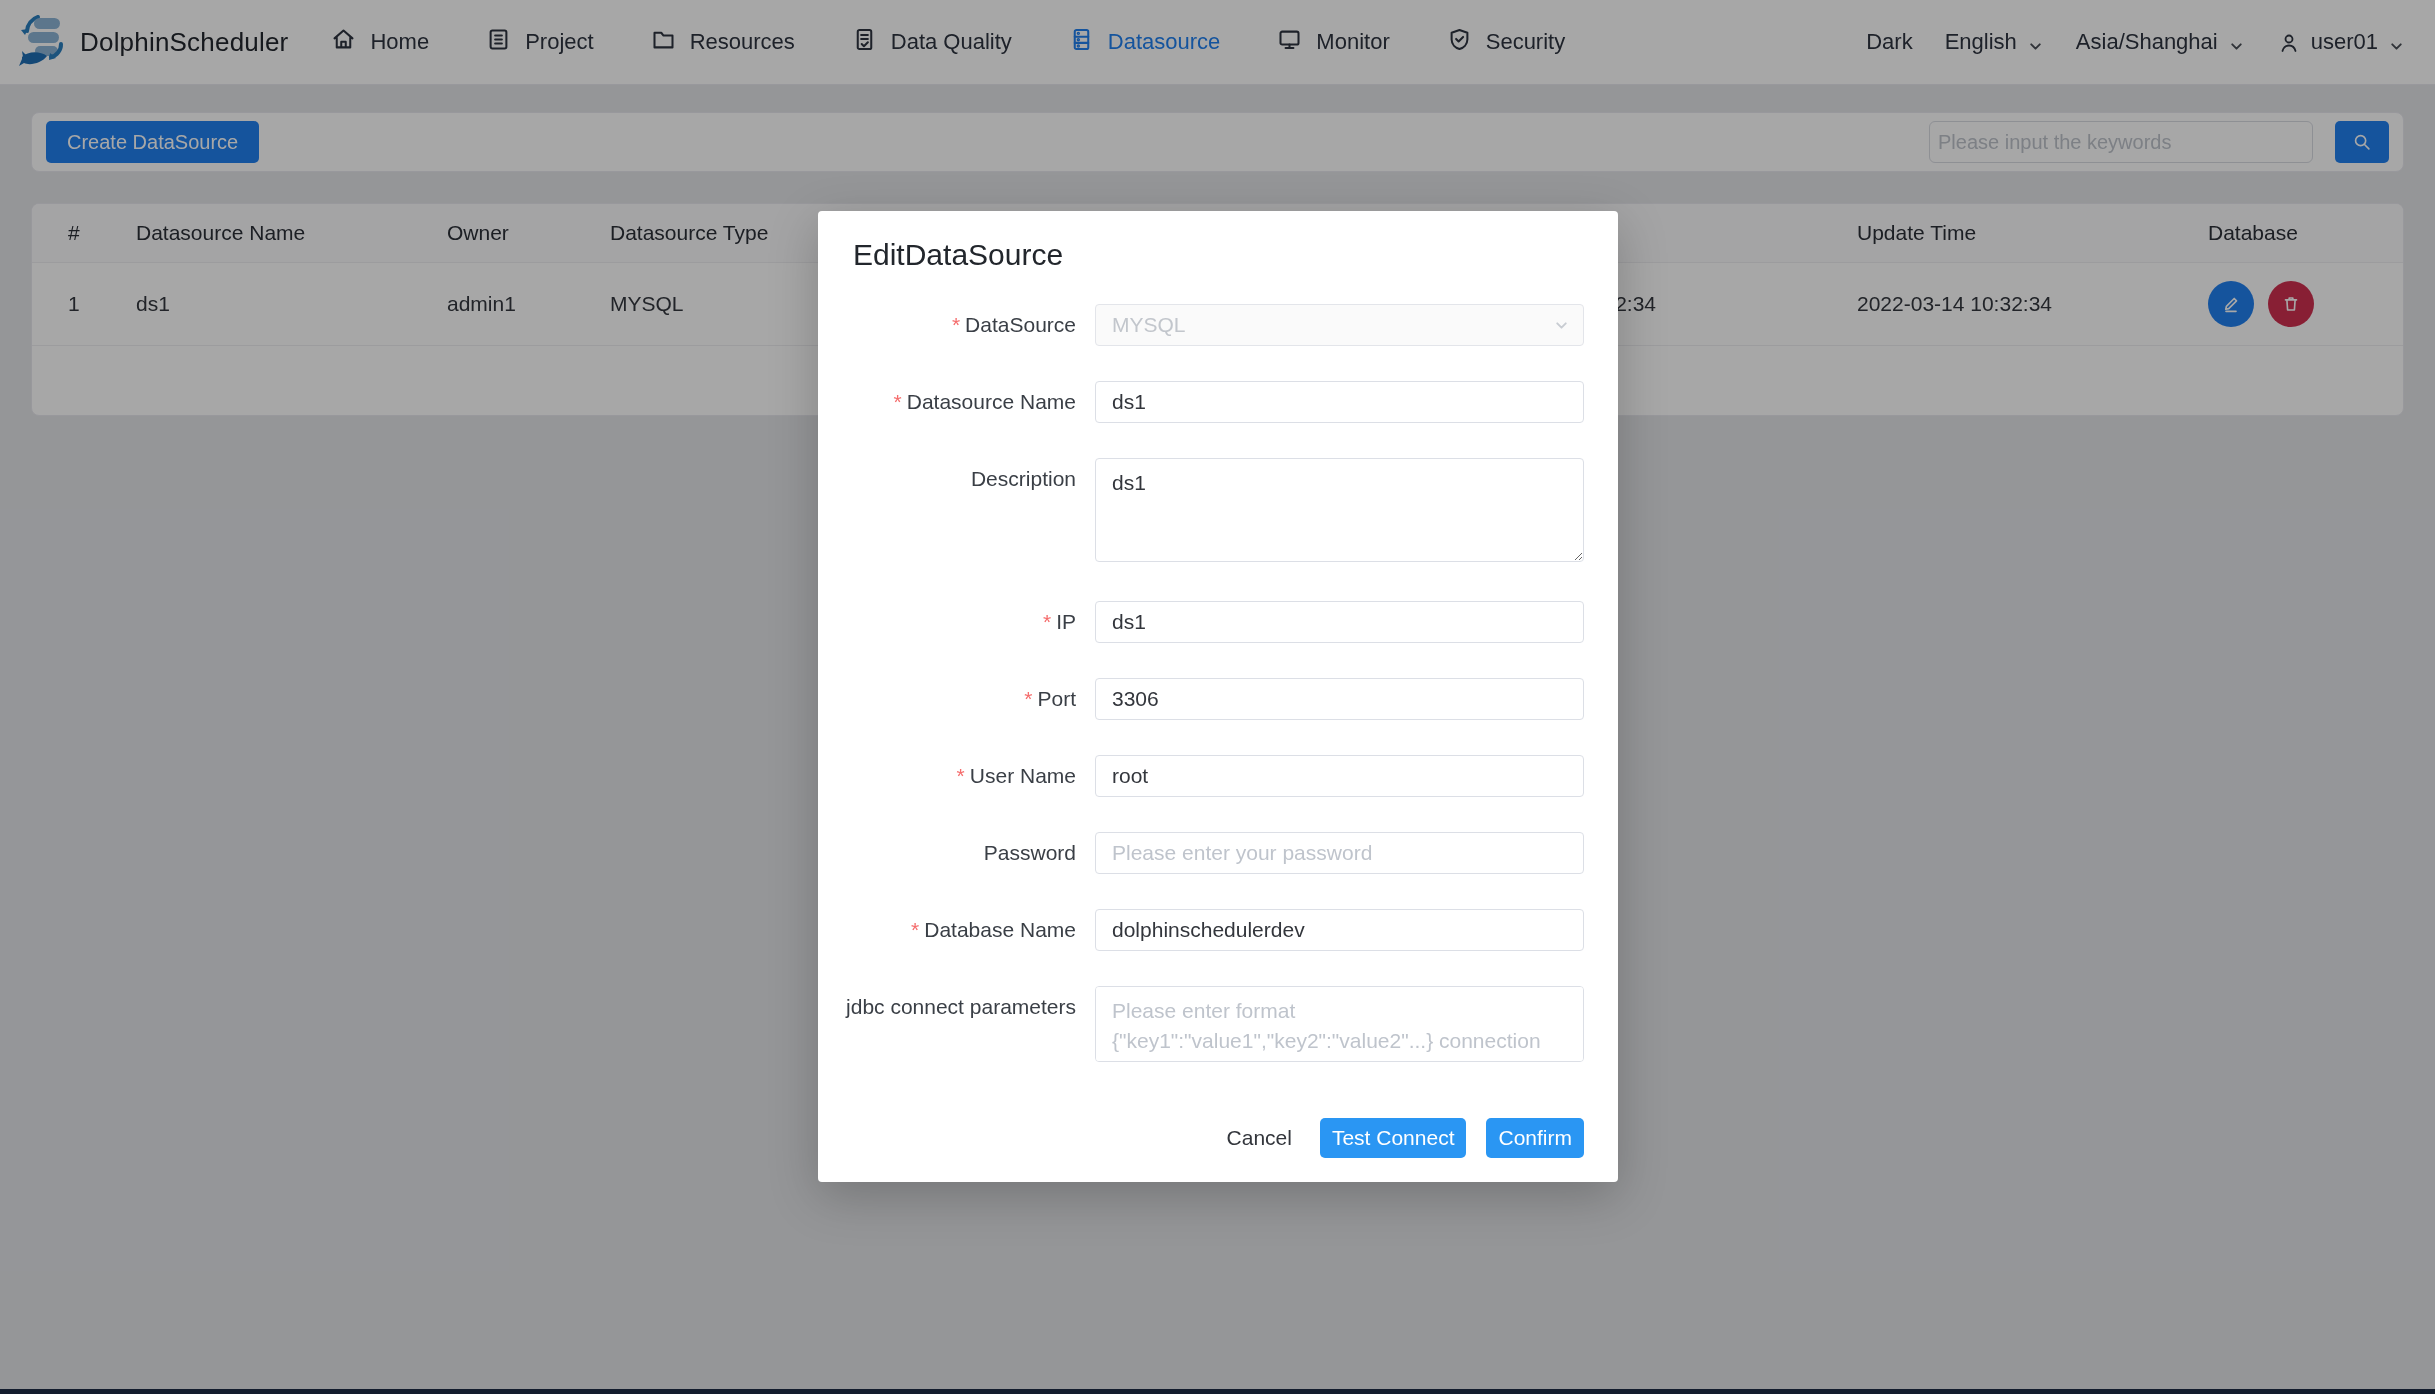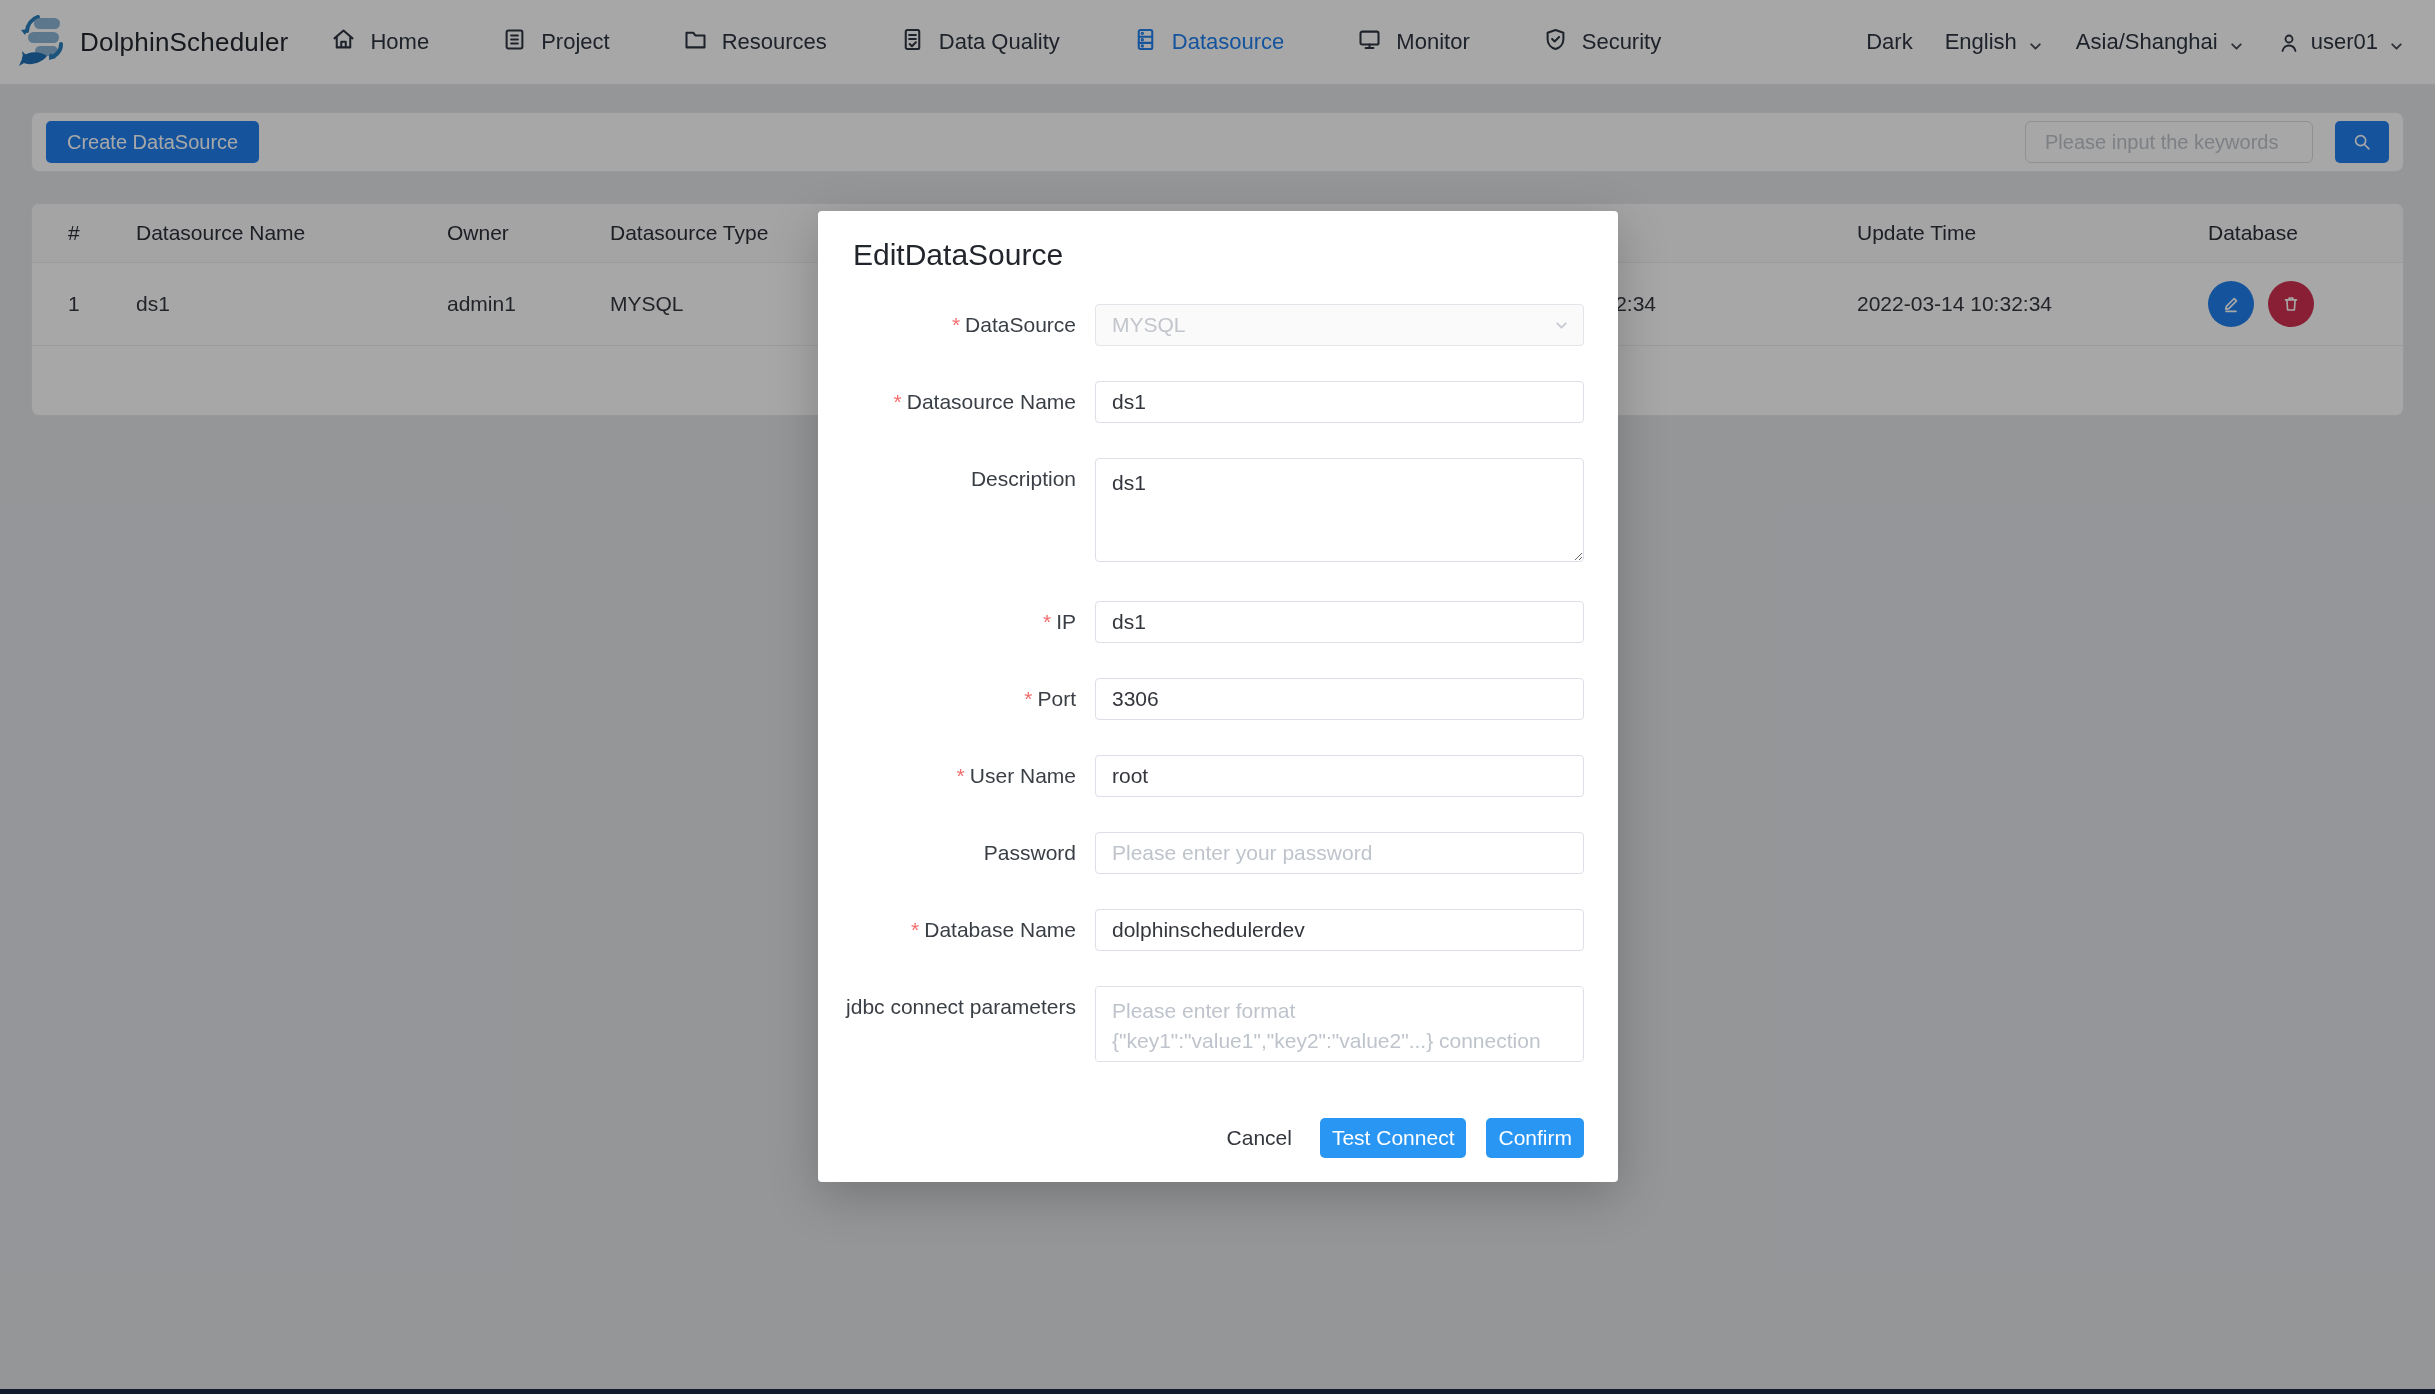--- a/index.html
+++ b/index.html
@@ -5,37 +5,37 @@
   * { margin:0; padding:0; box-sizing:border-box; }
   html,body { width:2435px; height:1394px; }
   body { font-family:"Liberation Sans", sans-serif; background:#e4e5e9; overflow:hidden; }
   .screen { position:relative; width:2435px; height:1394px; background:#e4e5e9; overflow:hidden; }
 
   
   .nav { position:absolute; top:0; left:0; right:0; height:85px; background:#ffffff;
          border-bottom:1px solid #e9e9ee; display:flex; align-items:center; padding:0 30px 0 14px; }
   .brand { display:flex; align-items:center; gap:8px; }
   .brand-text { font-size:26px; color:#23272e; letter-spacing:0.2px; }
-  .menu { display:flex; align-items:center; margin-left:42px; column-gap:72px; }
+  .menu { display:flex; align-items:center; margin-left:42px; column-gap:56px; }
   .menu-item { display:flex; align-items:center; gap:13px; font-size:22px; color:#2e3440; cursor:pointer; }
   .menu-item svg { width:27px; height:27px; stroke:#2e3440; }
   .menu-item.active { color:#2080f0; }
   .menu-item.active svg { stroke:#2080f0; }
   .nav-right { margin-left:auto; display:flex; align-items:center; column-gap:32px; font-size:22px; color:#2e3440; }
   .nav-chunk { display:flex; align-items:flex-end; gap:10px; cursor:pointer; }
   .chev { width:17px; height:17px; stroke:#4a4f57; }
 
   
   .toolbar-card { position:absolute; left:31px; top:112px; width:2373px; height:60px; background:#fff;
                   border:1px solid #e9e9ee; border-radius:8px; display:flex; align-items:center;
                   justify-content:space-between; padding:0 14px; }
   .btn-primary { background:#2080f0; color:#fff; border:none; border-radius:5px; height:42px;
                  padding:0 21px; font-size:20px; font-family:inherit; cursor:pointer; }
   .search-wrap { display:flex; align-items:center; gap:22px; }
-  .search-input { width:288px; height:42px; border:1px solid #d9dce3; border-radius:6px; padding:0 19px;
+  .search-input { width:384px; height:42px; border:1px solid #d9dce3; border-radius:6px; padding:0 8px;
                   font-size:20px; font-family:inherit; color:#33363c; background:#fff; }
   .search-input::placeholder { color:#bfc4cc; }
   .search-btn { width:54px; height:42px; background:#2080f0; border:none; border-radius:5px; cursor:pointer;
                 display:flex; align-items:center; justify-content:center; }
   .search-btn svg { width:22px; height:22px; stroke:#fff; }
 
   
   .table-card { position:absolute; left:31px; top:203px; width:2373px; height:213px; background:#fff;
                 border:1px solid #e9e9ee; border-radius:8px; overflow:hidden; }
   .tgrid { display:grid; grid-template-columns:104px 311px 163px 851px 396px 351px 1fr; align-items:center; }

